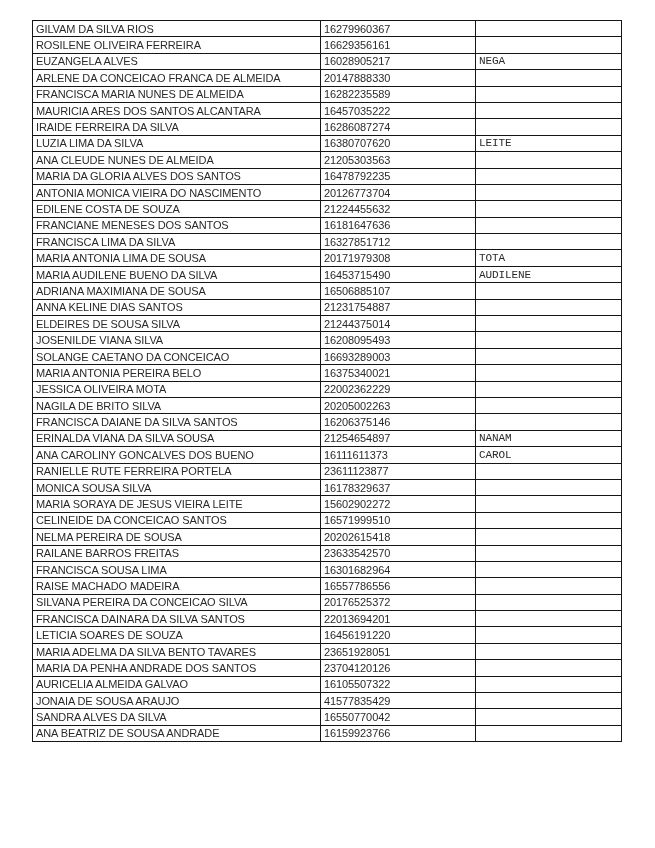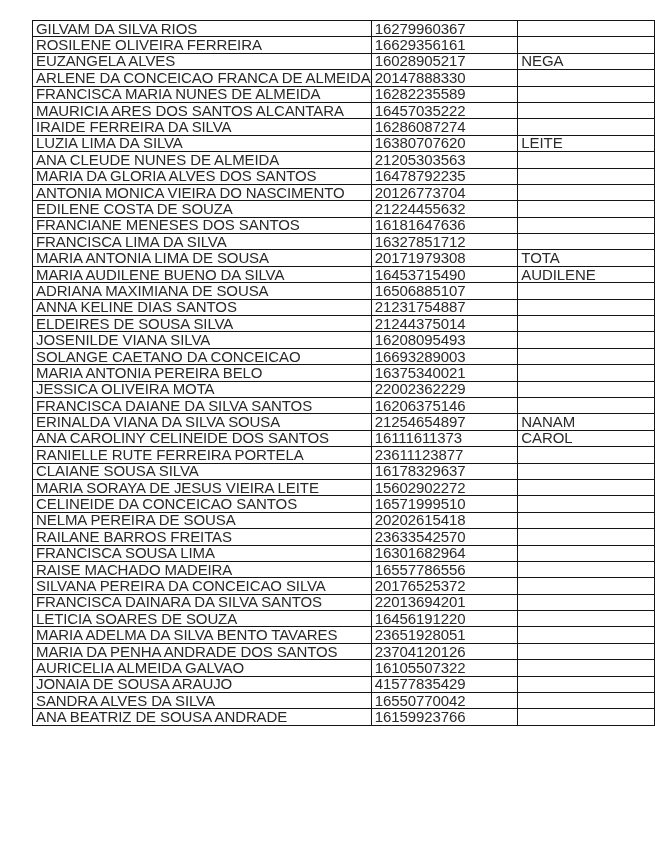--- a/index.html
+++ b/index.html
@@ -1,35 +1,35 @@
 <!DOCTYPE html>
 <html><head>
 <meta charset="utf-8">
 <style>
   html, body { margin: 0; padding: 0; background: #ffffff; }
   body { width: 655px; height: 848px; position: relative; overflow: hidden; }
   #sheet {
     position: absolute; left: 32px; top: 20px;
     border-collapse: collapse;
     font-family: "Liberation Sans", "DejaVu Sans", sans-serif;
-    font-size: 15px; color: #2a2a2a;
+    font-size: 11px; color: #2a2a2a;
     letter-spacing: -0.1px;
   }
   #sheet td {
     border: 1.5px solid #151515;
     height: 15.4px;
     padding: 0 0 0 3px;
     line-height: 14px;
     white-space: nowrap;
     overflow: hidden;
     vertical-align: middle;
   }
   #sheet td.c-name { width: 284px; }
   #sheet td.c-nis  { width: 151px; border-radius: 8px; }
-  #sheet td.c-nick { width: 142px; }
+  #sheet td.c-nick { width: 142px; font-family: Liberation Mono, monospace; }
 </style>
 </head>
 <body>
 
 <table id="sheet">
   <tbody id="sheet-body">
       <tr>
         <td class="c-name">GILVAM DA SILVA RIOS</td>
         <td class="c-nis">16279960367</td>
         <td class="c-nick"></td>
@@ -138,41 +138,46 @@
         <td class="c-name">MARIA ANTONIA PEREIRA BELO</td>
         <td class="c-nis">16375340021</td>
         <td class="c-nick"></td>
       </tr>
       <tr>
         <td class="c-name">JESSICA OLIVEIRA MOTA</td>
         <td class="c-nis">22002362229</td>
         <td class="c-nick"></td>
       </tr>
       <tr>
+        <td class="c-name">NAGILA DE BRITO SILVA</td>
+        <td class="c-nis">20205002263</td>
+        <td class="c-nick"></td>
+      </tr>
+      <tr>
         <td class="c-name">FRANCISCA DAIANE DA SILVA SANTOS</td>
         <td class="c-nis">16206375146</td>
         <td class="c-nick"></td>
       </tr>
       <tr>
         <td class="c-name">ERINALDA VIANA DA SILVA SOUSA</td>
         <td class="c-nis">21254654897</td>
         <td class="c-nick">NANAM</td>
       </tr>
       <tr>
-        <td class="c-name">ANA CAROLINY CELINEIDE DOS SANTOS</td>
+        <td class="c-name">ANA CAROLINY GONCALVES DOS BUENO</td>
         <td class="c-nis">16111611373</td>
         <td class="c-nick">CAROL</td>
       </tr>
       <tr>
         <td class="c-name">RANIELLE RUTE FERREIRA PORTELA</td>
         <td class="c-nis">23611123877</td>
         <td class="c-nick"></td>
       </tr>
       <tr>
-        <td class="c-name">CLAIANE SOUSA SILVA</td>
+        <td class="c-name">MONICA SOUSA SILVA</td>
         <td class="c-nis">16178329637</td>
         <td class="c-nick"></td>
       </tr>
       <tr>
         <td class="c-name">MARIA SORAYA DE JESUS VIEIRA LEITE</td>
         <td class="c-nis">15602902272</td>
         <td class="c-nick"></td>
       </tr>
       <tr>
         <td class="c-name">CELINEIDE DA CONCEICAO SANTOS</td>

